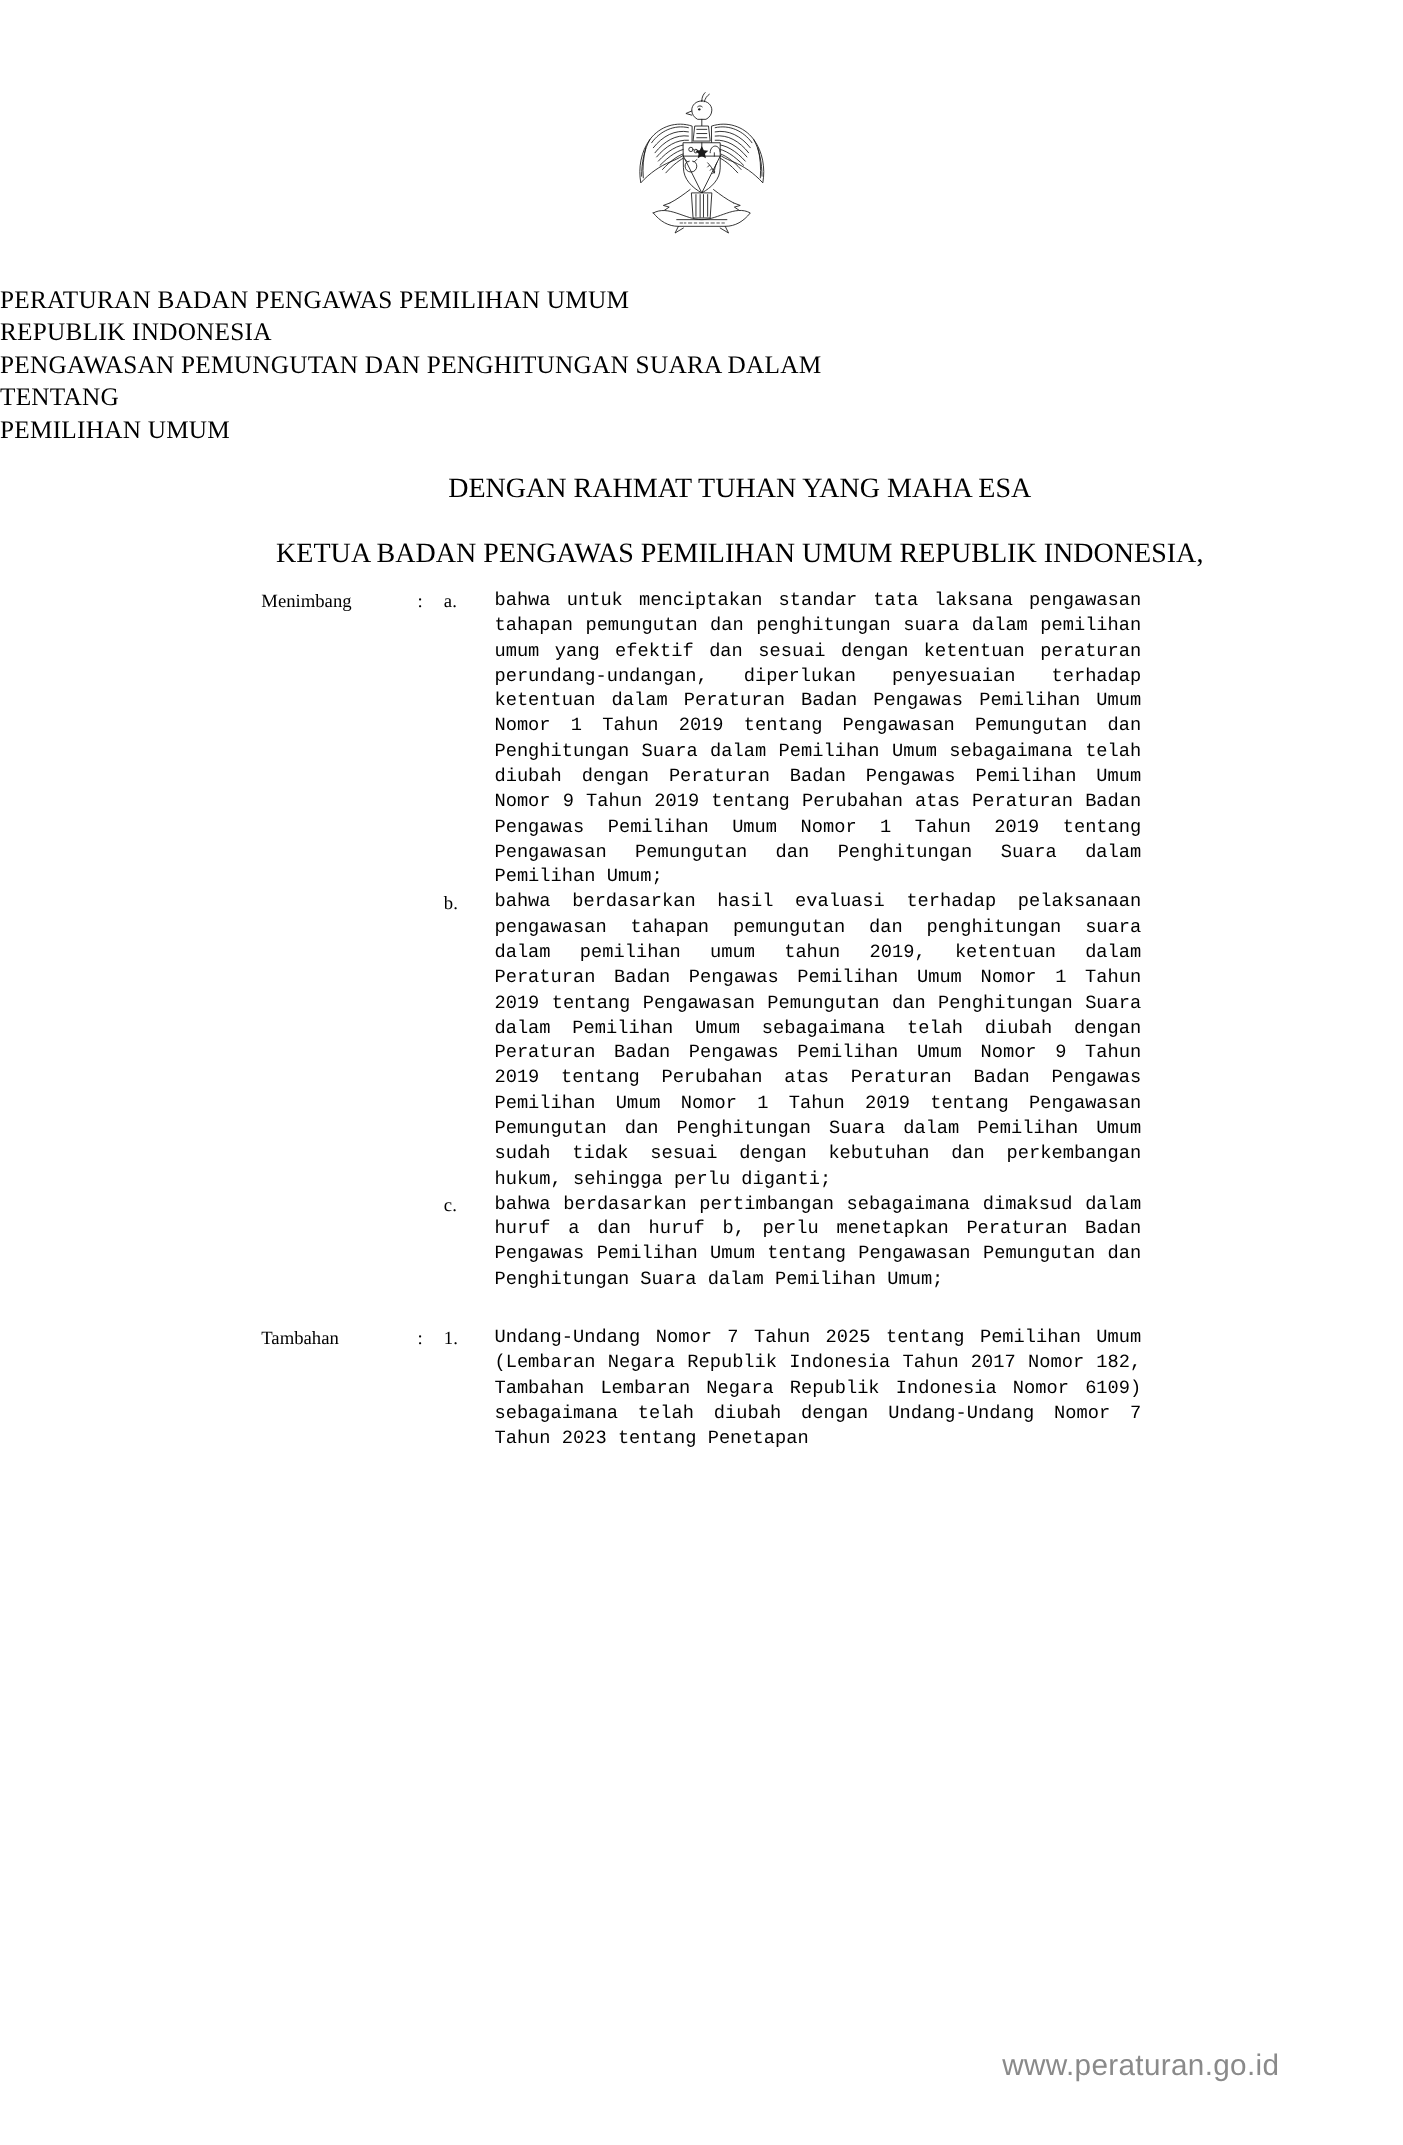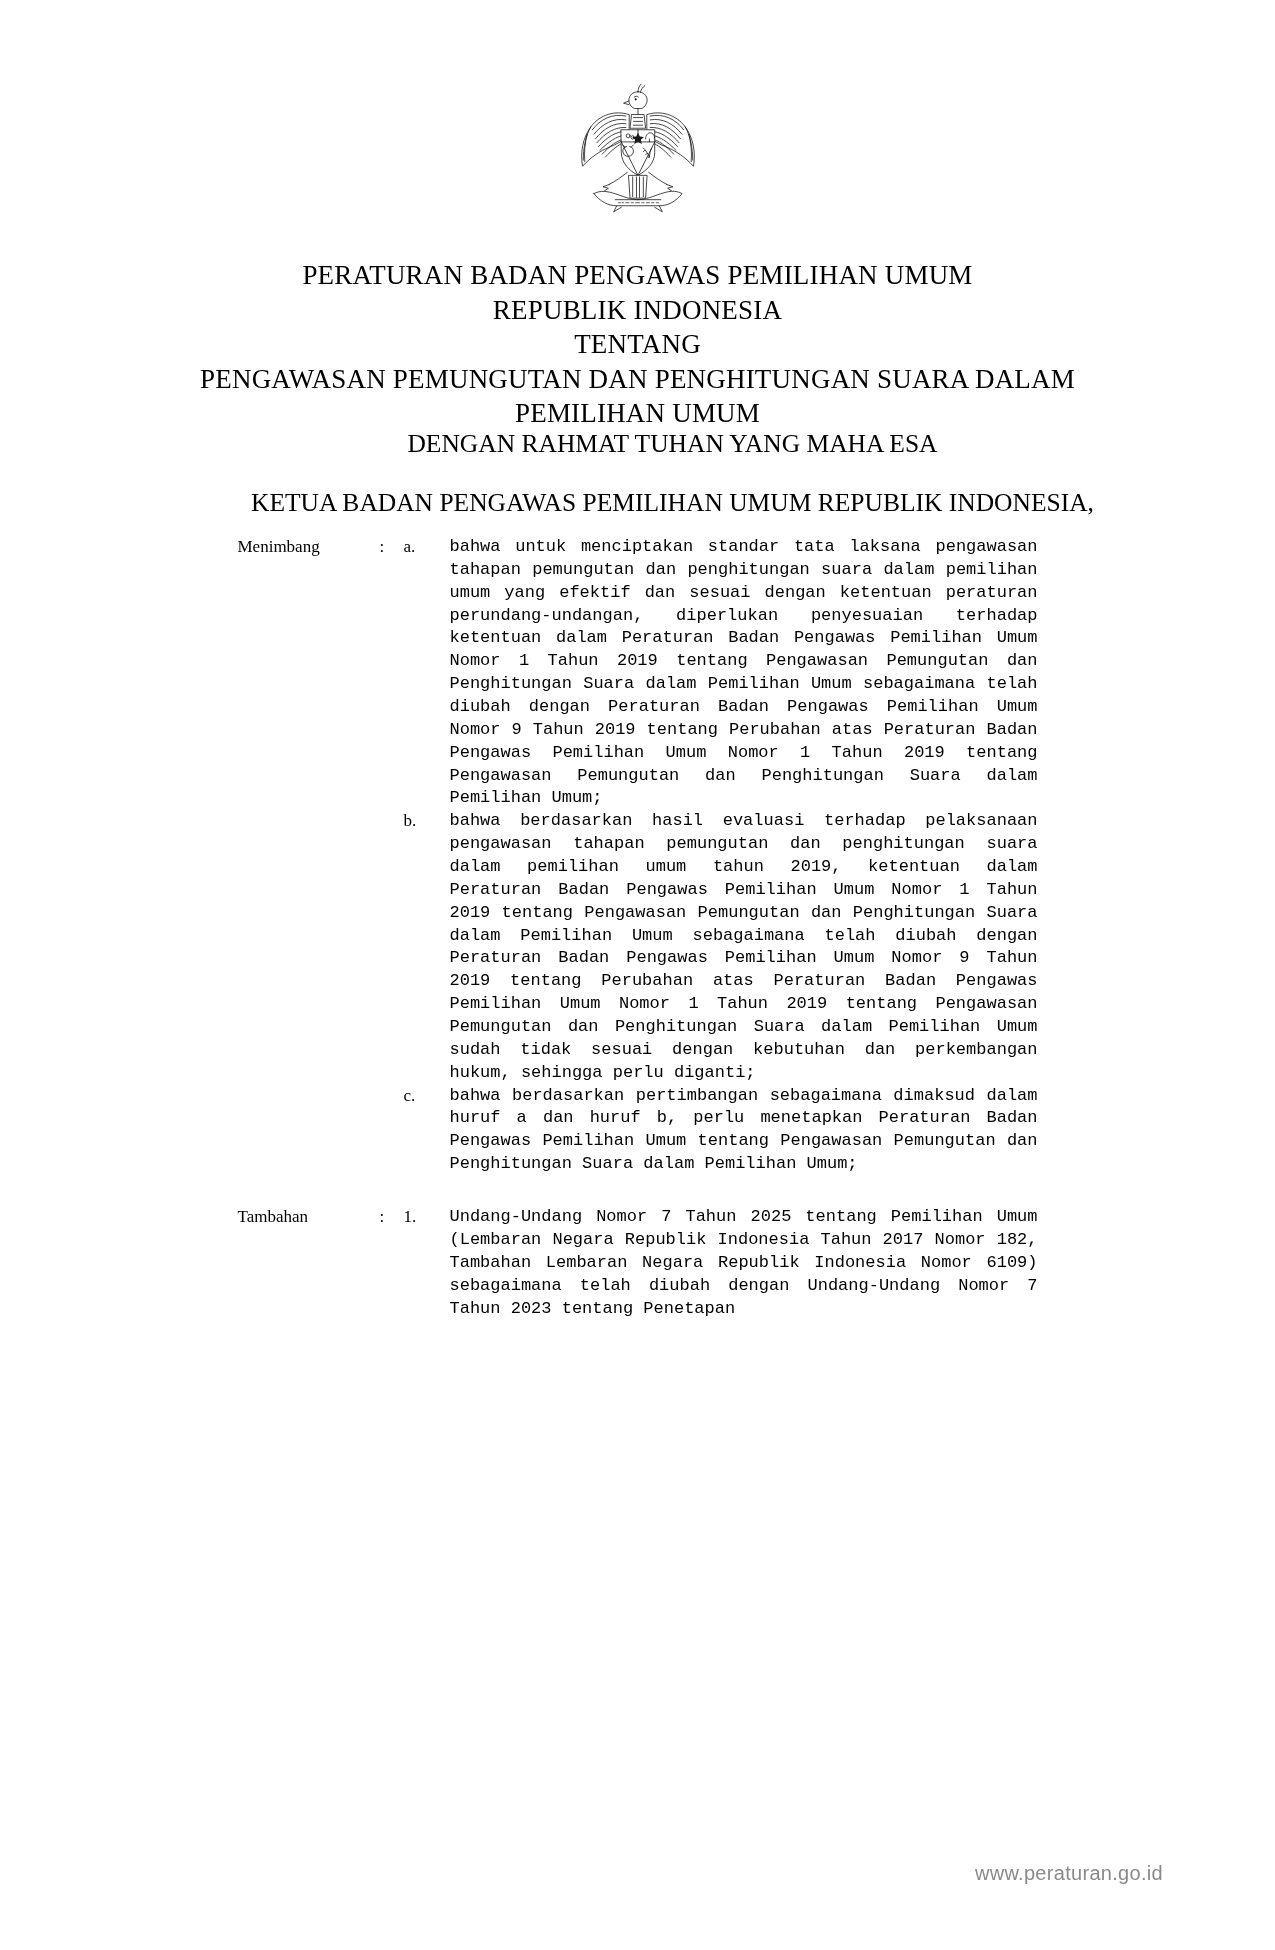--- a/index.html
+++ b/index.html
@@ -35,22 +35,22 @@
     height: 152px;
     display: block;
   }
 
   
   .title-block {
     position: absolute;
     top: 258px;
     left: 0;
     width: 100%;
-    text-align: center;
-    font-size: 27px;
+    text-align: left;
+    font-size: 23px;
     line-height: 1.28;
     letter-spacing: 0.2px;
   }
   .title-line { display: block; white-space: nowrap; }
 
   .subtitle-block {
     position: absolute;
     top: 428px;
     left: 0;
     width: 100%;
@@ -109,21 +109,21 @@
   
   .footer {
     position: absolute;
     left: 0;
     top: 1862px;
     width: 100%;
     text-align: right;
     padding-right: 112px;
     box-sizing: border-box;
     font-family: "Liberation Sans", "DejaVu Sans", sans-serif;
-    font-size: 20px;
+    font-size: 27px;
     color: #8a8a8a;
     letter-spacing: 0.3px;
   }
 </style>
 </head>
 <body>
 
 <div class="page">
 
   <div class="emblem-wrap">
@@ -202,22 +202,22 @@
         <g stroke-width="0.9">
           <path d="M74 172 l3 0 M79 172 l2 0 M84 172 l4 0 M91 172 l3 0 M97 172 l5 0 M105 172 l3 0 M111 172 l4 0 M118 172 l3 0 M124 172 l3 0"></path>
         </g>
       </g>
     </svg>
   </div>
 
   <div class="title-block">
     <span class="title-line">PERATURAN BADAN PENGAWAS PEMILIHAN UMUM</span>
     <span class="title-line">REPUBLIK INDONESIA</span>
+    <span class="title-line">PENGAWASAN PEMUNGUTAN DAN PENGHITUNGAN SUARA DALAM</span>
     <span class="title-line">TENTANG</span>
-    <span class="title-line">PENGAWASAN PEMUNGUTAN DAN PENGHITUNGAN SUARA DALAM</span>
     <span class="title-line">PEMILIHAN UMUM</span>
   </div>
 
   <div class="subtitle-block">
     <span class="subtitle-line">DENGAN RAHMAT TUHAN YANG MAHA ESA</span>
     <div class="gap-1"></div>
     <span class="subtitle-line">KETUA BADAN PENGAWAS PEMILIHAN UMUM REPUBLIK INDONESIA,</span>
   </div>
 
   <div class="body-area">

